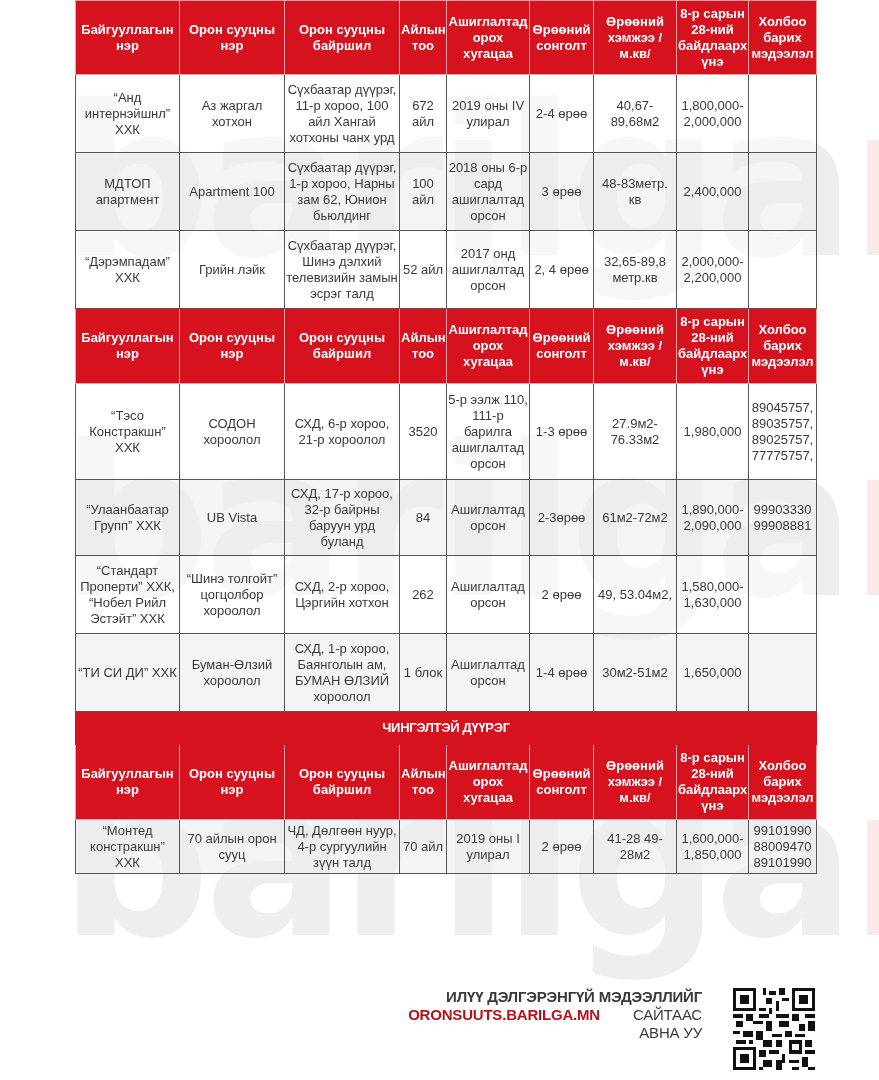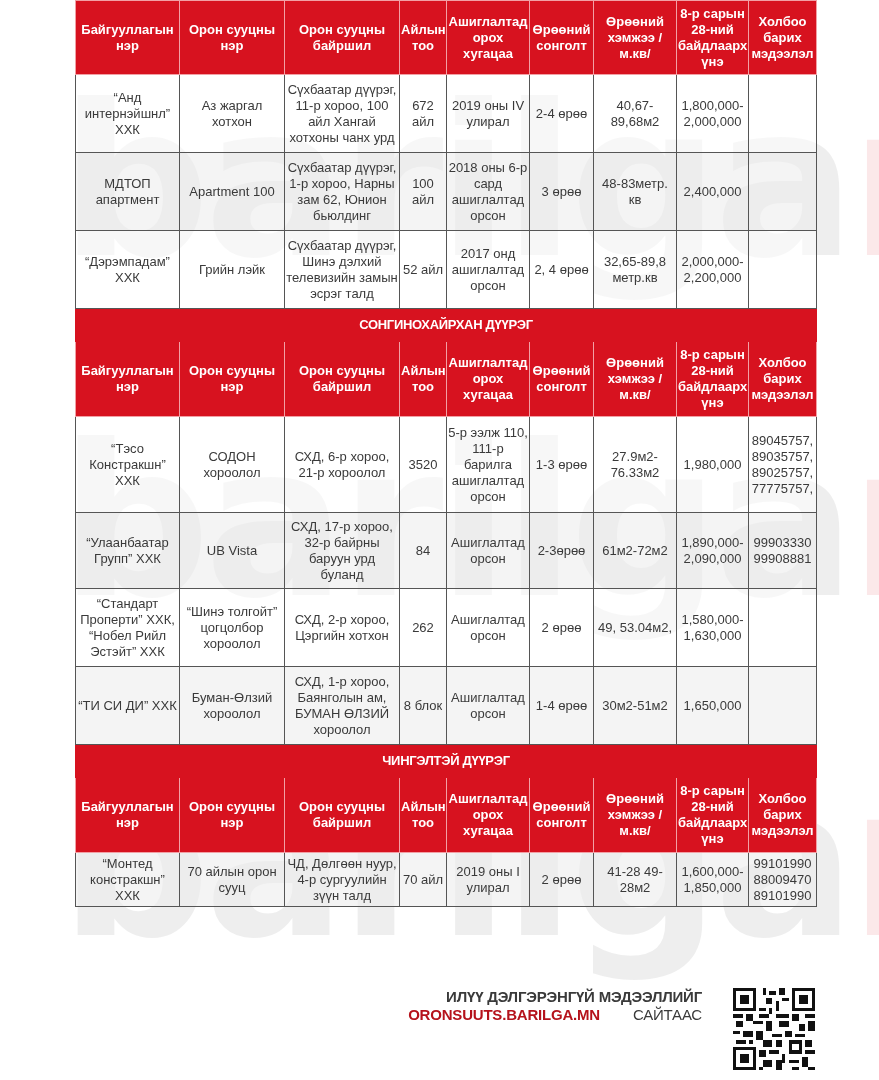--- a/index.html
+++ b/index.html
@@ -92,23 +92,20 @@
         <td class="multi">Сүхбаатар дүүрэг, Шинэ дэлхий телевизийн замын эсрэг талд</td>
         <td class="multi">52 айл</td>
         <td class="multi">2017 онд ашиглалтад орсон</td>
         <td class="multi">2, 4 өрөө</td>
         <td class="multi">32,65-89,8
 метр.кв</td>
         <td class="multi">2,000,000-
 2,200,000</td>
         <td class="multi"></td>
       </tr>
-      <tr class="district">
-        <td colspan="9">СОНГИНОХАЙРХАН ДҮҮРЭГ</td>
-      </tr>
       <tr class="hdr">
         <th>Байгууллагын нэр</th>
         <th>Орон сууцны нэр</th>
         <th>Орон сууцны байршил</th>
         <th>Айлын тоо</th>
         <th>Ашиглалтад орох хугацаа</th>
         <th>Өрөөний сонголт</th>
         <th>Өрөөний хэмжээ /м.кв/</th>
         <th>8-р сарын 28-ний байдлаарх үнэ</th>
         <th>Холбоо барих мэдээлэл</th>
@@ -150,21 +147,21 @@
         <td class="multi">2 өрөө</td>
         <td class="multi">49, 53.04м2,</td>
         <td class="multi">1,580,000-
 1,630,000</td>
         <td class="multi"></td>
       </tr>
       <tr class="row alt" style="height: 78px;">
         <td class="multi">“ТИ СИ ДИ” ХХК</td>
         <td class="multi">Буман-Өлзий хороолол</td>
         <td class="multi">СХД, 1-р хороо, Баянголын ам, БУМАН ӨЛЗИЙ хороолол</td>
-        <td class="multi">8 блок</td>
+        <td class="multi">1 блок</td>
         <td class="multi">Ашиглалтад орсон</td>
         <td class="multi">1-4 өрөө</td>
         <td class="multi">30м2-51м2</td>
         <td class="multi">1,650,000</td>
         <td class="multi"></td>
       </tr>
       <tr class="district">
         <td colspan="9">ЧИНГЭЛТЭЙ ДҮҮРЭГ</td>
       </tr>
       <tr class="hdr">
@@ -192,20 +189,21 @@
         <td class="multi">99101990
 88009470
 89101990</td>
       </tr>
     </tbody>
 </table>
 
 <div class="footer">
   <div>ИЛҮҮ ДЭЛГЭРЭНГҮЙ МЭДЭЭЛЛИЙГ</div>
   <div><span class="link">ORONSUUTS.BARILGA.MN</span><span class="normal"> САЙТААС</span></div>
+  <div class="normal">АВНА УУ</div>
 </div>
 
 <svg class="qr" viewBox="0 0 25 25" shape-rendering="crispEdges">
   <rect x="0" y="0" width="25" height="25" fill="#fff"></rect>
   <g fill="#111">
     <rect x="0" y="0" width="7" height="7"></rect>
       <rect x="1" y="1" width="5" height="5" fill="#fff"></rect>
       <rect x="2" y="2" width="3" height="3"></rect>
     <rect x="18" y="0" width="7" height="7"></rect>
       <rect x="19" y="1" width="5" height="5" fill="#fff"></rect>

